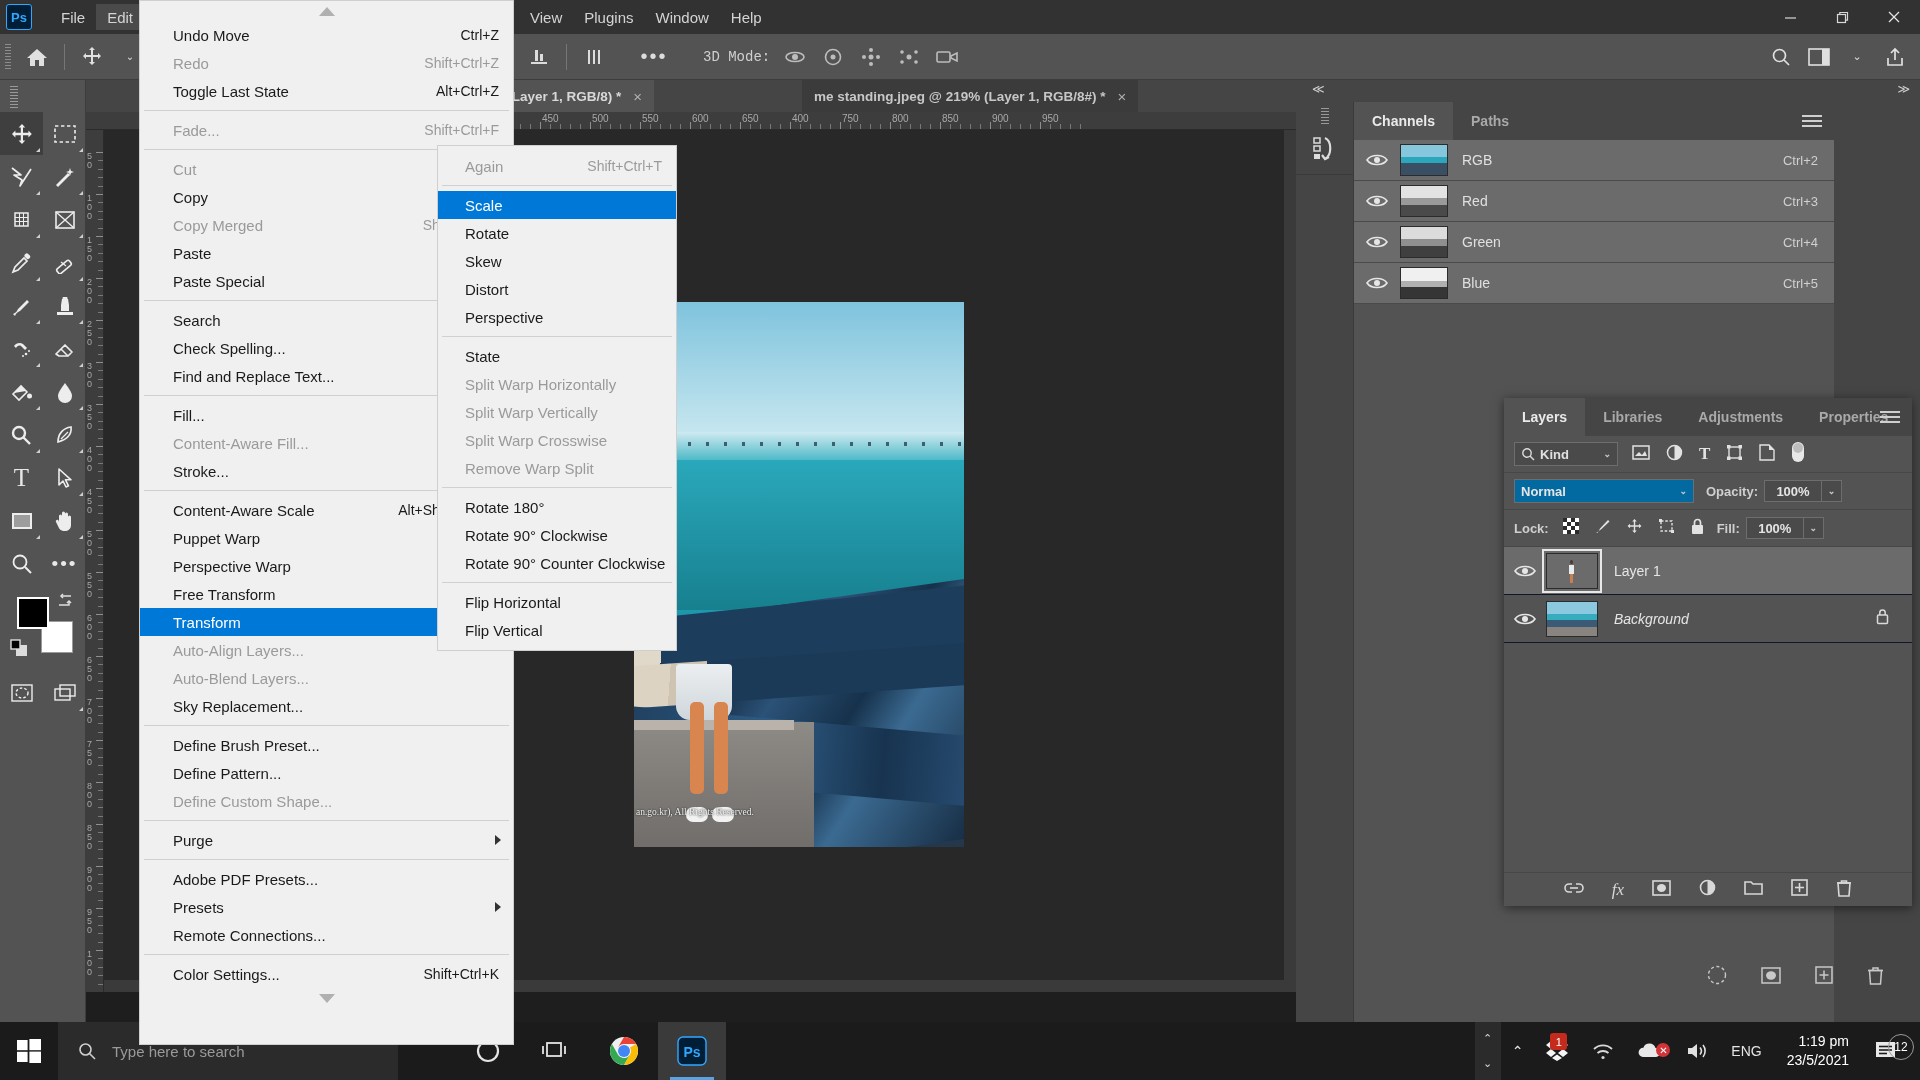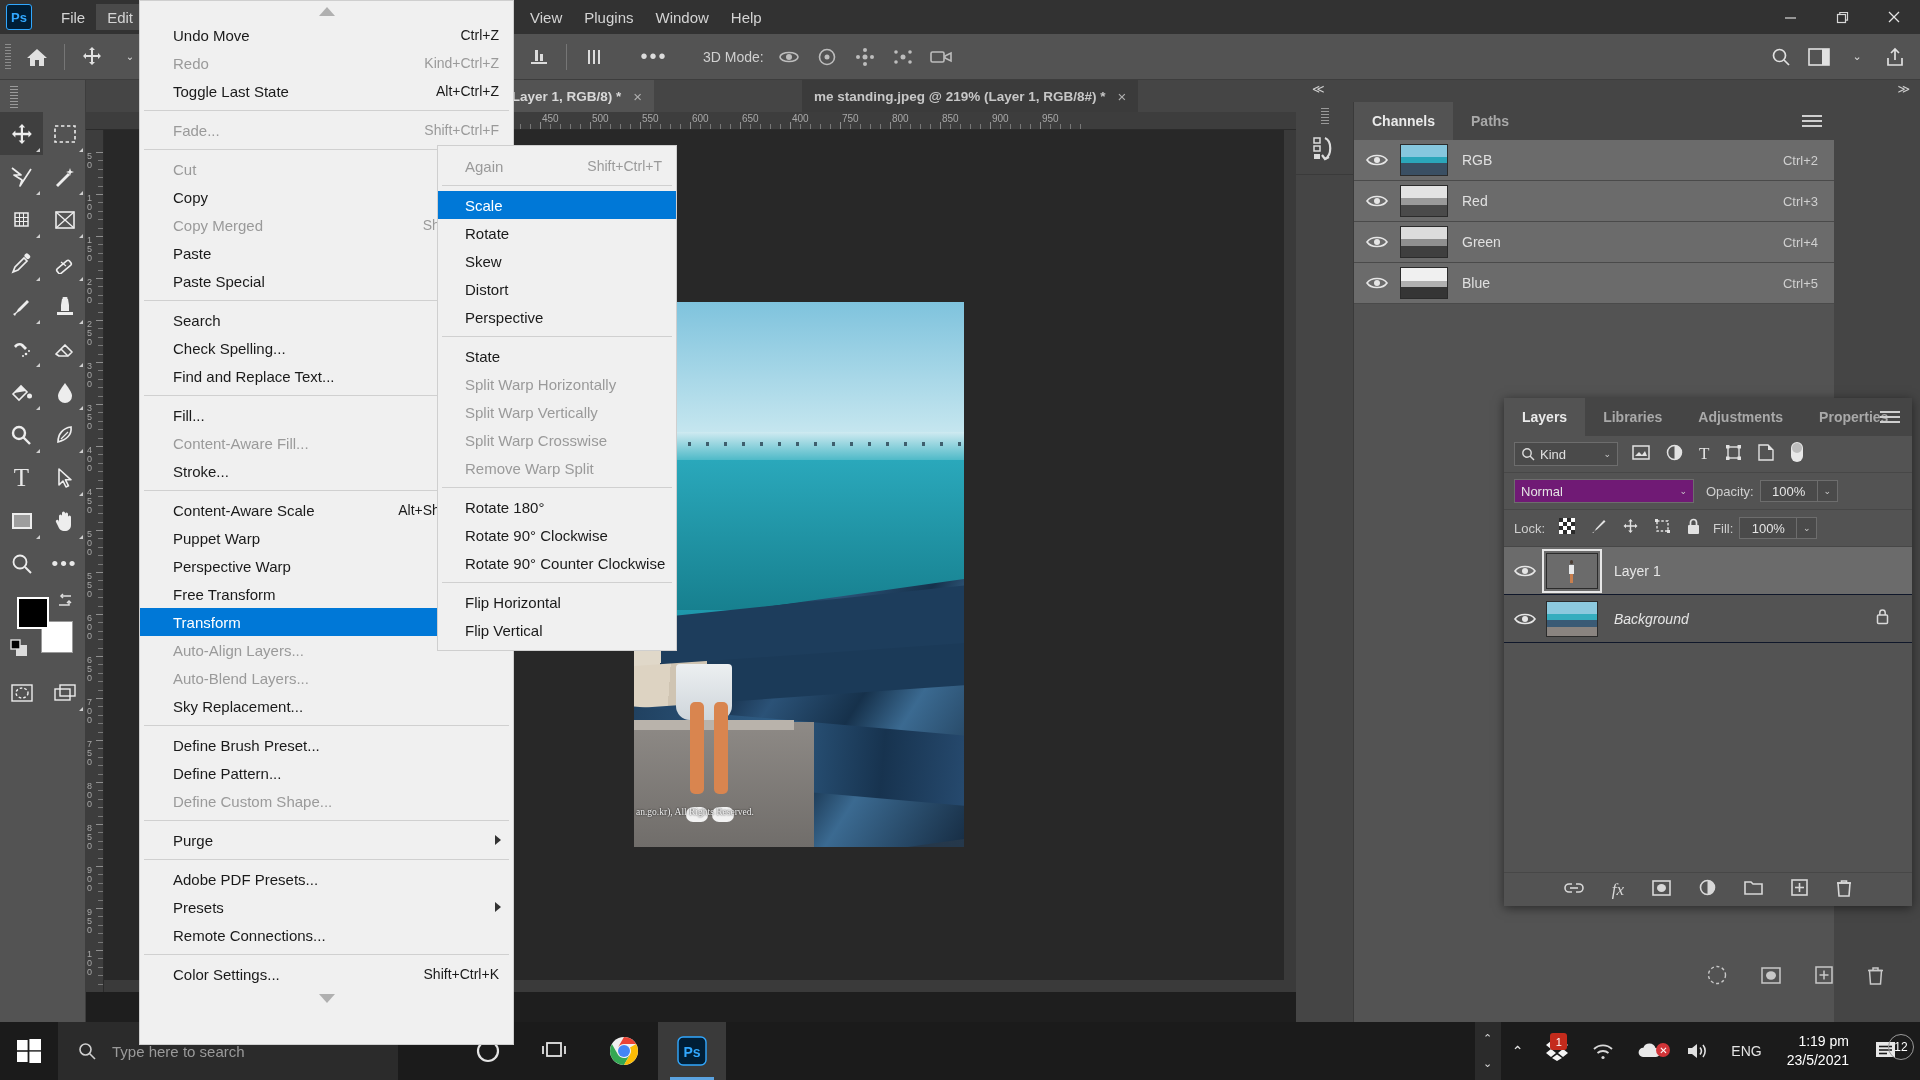--- a/index.html
+++ b/index.html
@@ -41,21 +41,21 @@
     background:#535353; border-bottom:1px solid #3d3d3d;
     display:flex; align-items:center;
   }
   .grip { width:6px; height:26px; margin:0 7px 0 5px;
     background:repeating-linear-gradient(to bottom,#8c8c8c 0 1px,transparent 1px 3px); }
   .ob-icon {
     width:34px; height:34px; display:flex; align-items:center; justify-content:center;
     color:#dcdcdc; margin:0 2px;
   }
   .ob-sep { width:1px; height:26px; background:#767676; margin:0 8px; }
-  .ob-label { color:#d0d0d0; font-size:14px; margin:0 6px; }
+  .ob-label { color:#d0d0d0; font-size:14px; margin:0 6px;font-family:Liberation Mono, monospace; }
   .ob-right { position:absolute; right:6px; display:flex; align-items:center; }
 
   
   .toolbar {
     position:absolute; left:0; top:80px; width:86px; height:960px;
     background:#535353; border-right:1px solid #3d3d3d;
   }
   .tb-grip { width:8px; height:22px; margin:6px auto 4px 10px;
     background:repeating-linear-gradient(to bottom,#9a9a9a 0 1px,transparent 1px 3px); }
   .tb-grid { display:grid; grid-template-columns:43px 43px; }
@@ -183,29 +183,29 @@
   .chthumb { width:48px; height:32px; border:1px solid #2b2b2b; overflow:hidden; }
   .chname { flex:1; color:#e0e0e0; font-size:14px; margin-left:14px; }
   .chkey { color:#d0d0d0; font-size:13px; margin-right:16px; }
 
   
   .layerspanel {
     position:absolute; right:8px; top:318px; width:408px; height:508px;
     background:#535353; box-shadow:0 2px 10px rgba(0,0,0,.5);
   }
   .lp-tabs { height:38px; background:#454545; display:flex; position:relative; }
-  .lp-row { display:flex; align-items:center; height:36px; padding:0 10px; }
+  .lp-row { display:flex; align-items:center; height:36px; padding:0 10px;font-weight:bold; }
   .lp-search {
     width:104px; height:24px; background:#4a4a4a; border:1px solid #6d6d6d;
     display:flex; align-items:center; padding:0 6px; color:#e0e0e0; font-size:13px;
   }
   .lp-filters { display:flex; align-items:center; margin-left:14px; gap:16px; color:#e2e2e2; }
   .lp-sep { height:1px; background:#474747; }
   .lp-select {
-    width:180px; height:24px; background:#701a75; border:1px solid #6d6d6d;
+    width:180px; height:24px; background:#0369a1; border:1px solid #6d6d6d;
     display:flex; align-items:center; justify-content:space-between; padding:0 6px;
     color:#e4e4e4; font-size:13px;
   }
   .lp-num {
     width:58px; height:22px; background:#4a4a4a; border:1px solid #6d6d6d;
     display:flex; align-items:center; justify-content:center; color:#e4e4e4; font-size:13px;
   }
   .lp-caret { width:20px; height:22px; background:#4a4a4a; border:1px solid #6d6d6d;
     border-left:none; display:flex; align-items:center; justify-content:center; color:#ccc; font-size:9px; }
   .lp-lbl { color:#cfcfcf; font-size:13px; margin:0 6px 0 12px; }
@@ -1283,21 +1283,21 @@
           <path d="M9 0 L17 9 H1Z" fill="#b0b0b0"></path>
         </svg>
     </div>
     <div id="editMenuBody">
         <div class="em-item">
           <span>Undo Move</span>
           <span class="sc">Ctrl+Z</span>
         </div>
         <div class="em-item dim">
           <span>Redo</span>
-          <span class="sc">Kind+Ctrl+Z</span>
+          <span class="sc">Shift+Ctrl+Z</span>
         </div>
         <div class="em-item">
           <span>Toggle Last State</span>
           <span class="sc">Alt+Ctrl+Z</span>
         </div>
         <div class="em-sep"></div>
         <div class="em-item dim">
           <span>Fade...</span>
           <span class="sc">Shift+Ctrl+F</span>
         </div>

